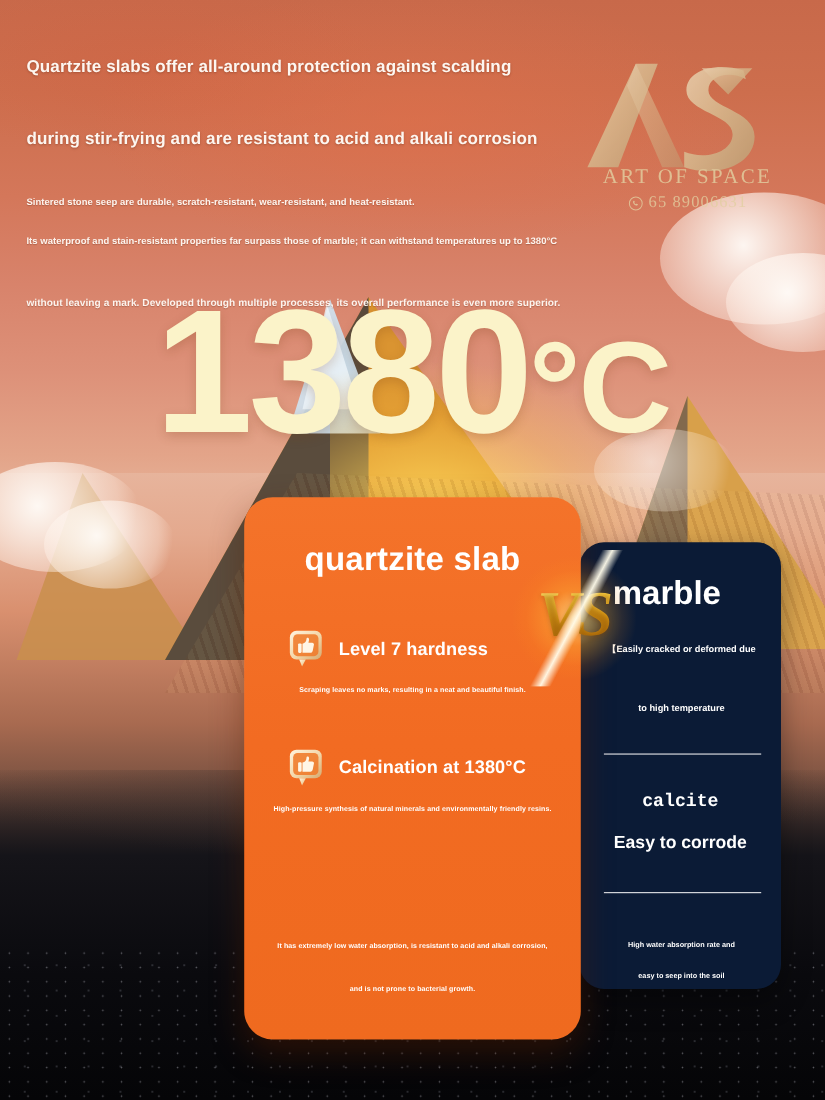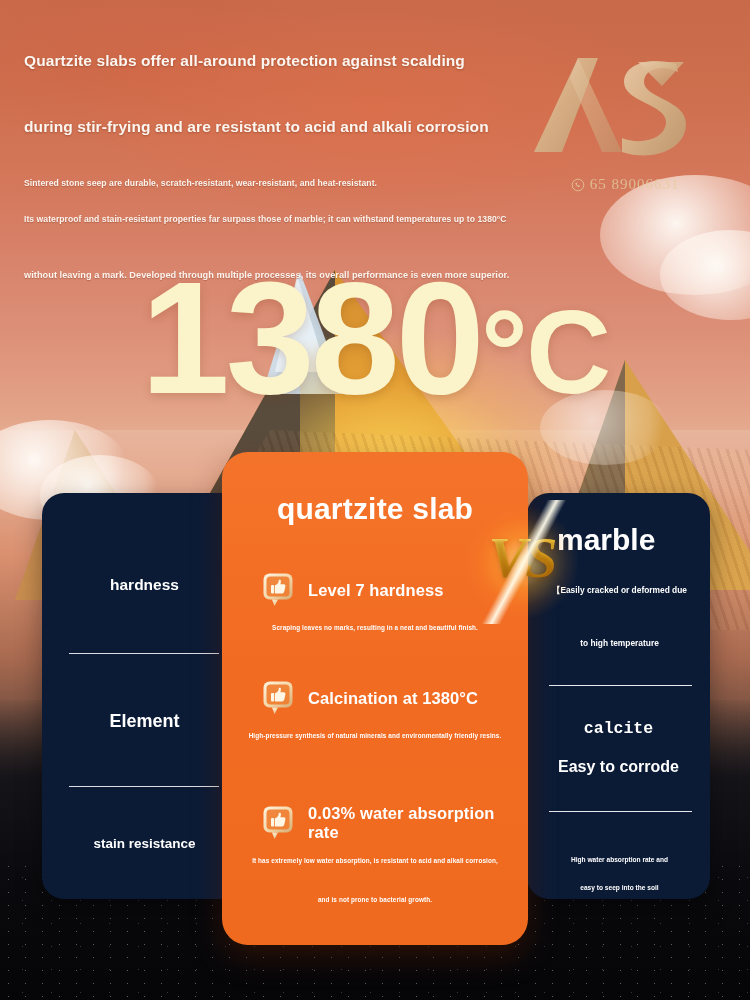--- a/index.html
+++ b/index.html
@@ -336,36 +336,30 @@
           <stop offset="45%" stop-color="#d9c79a"></stop>
           <stop offset="100%" stop-color="#b9a477"></stop>
         </linearGradient>
       </defs>
       <path d="M8 100 L52 6 L72 6 L36 100 Z" fill="url(#gMark)" opacity=".9"></path>
       <path d="M52 6 L96 100 L76 100 L44 26 Z" fill="url(#gMark)" opacity=".55"></path>
       <path d="M150 12 C124 4 98 12 98 30 C98 50 140 52 140 70 C140 86 116 94 96 86
                L96 100 C126 110 160 98 160 72 C160 48 118 46 118 30 C118 16 138 12 152 20 Z" fill="url(#gMark)" opacity=".92"></path>
       <path d="M112 10 L158 10 L136 34 Z" fill="url(#gMark)" opacity=".8"></path>
     </svg>
+    <div class="wm-name">ART OF SPACE</div>
     <div class="wm-phone">
       <svg width="14" height="14" viewBox="0 0 24 24">
         <circle cx="12" cy="12" r="10" fill="none" stroke="rgba(226,206,160,.8)" stroke-width="1.6"></circle>
         <path d="M8.6 7.6c.5-.2 1 .1 1.2.6l.5 1.2c.1.3 0 .6-.2.8l-.5.5c.5 1.1 1.4 2 2.5 2.5l.5-.6c.2-.2.5-.3.8-.2l1.2.5c.5.2.8.7.6 1.2-.3.9-1.3 1.4-2.2 1.2-2.6-.5-4.8-2.7-5.3-5.3-.2-.9.2-1.9 .9-2.4z" fill="rgba(226,206,160,.85)"></path>
       </svg>
       <span>65 89006631</span>
     </div>
   </div>
 
-  <div class="panel panel-left">
-    <div class="pl-row pl-hardness">hardness</div>
-    <div class="pl-div pl-div1"></div>
-    <div class="pl-row pl-element">Element</div>
-    <div class="pl-div pl-div2"></div>
-    <div class="pl-row pl-stain">stain resistance</div>
-  </div>
 
   <div class="panel panel-right">
     <div class="pr-marble">marble</div>
     <div class="pr-cap1">【Easily cracked or deformed due</div>
     <div class="pr-cap2">to high temperature</div>
     <div class="pr-div"></div>
     <div class="pr-calcite">calcite</div>
     <div class="pr-corrode">Easy to corrode</div>
     <div class="pr-div2"></div>
     <div class="pr-cap3">High water absorption rate and</div>
@@ -407,34 +401,20 @@
             <rect x="4.5" y="4.5" width="23" height="20" rx="4" fill="#ef7a2a" opacity=".88"></rect>
             <path d="M13 21.5 V13.2 c2.4-.6 3.6-2.2 3.6-4.2 0-1 .8-1.5 1.5-1.2 .8 .3 1 1.3 .8 2.3 l-.5 2.2 h3.4 c1.1 0 1.8 .9 1.6 1.9 l-1.1 5.4 c-.2 1 -1 1.9 -2.1 1.9 z" fill="#fff6e6"></path>
             <rect x="9" y="13" width="3.2" height="8.6" rx="1" fill="#fff6e6"></rect>
           </svg>
         </div>
         <div class="feat-label">Calcination at 1380°C</div>
       </div>
     </div>
     <div class="feat-cap f2cap">High-pressure synthesis of natural minerals and environmentally friendly resins.</div>
 
-    <div class="feat f3">
-      <div class="feat-row">
-        <div class="thumb-badge">
-          <svg width="34" height="36" viewBox="0 0 34 36">
-            <rect x="1.5" y="1.5" width="29" height="26" rx="6" fill="url(#gB)"></rect>
-            <path d="M10 27.5 L16 27.5 L12.6 34 Z" fill="url(#gB)"></path>
-            <rect x="4.5" y="4.5" width="23" height="20" rx="4" fill="#ef7a2a" opacity=".88"></rect>
-            <path d="M13 21.5 V13.2 c2.4-.6 3.6-2.2 3.6-4.2 0-1 .8-1.5 1.5-1.2 .8 .3 1 1.3 .8 2.3 l-.5 2.2 h3.4 c1.1 0 1.8 .9 1.6 1.9 l-1.1 5.4 c-.2 1 -1 1.9 -2.1 1.9 z" fill="#fff6e6"></path>
-            <rect x="9" y="13" width="3.2" height="8.6" rx="1" fill="#fff6e6"></rect>
-          </svg>
-        </div>
-        <div class="feat-label">0.03% water absorption rate</div>
-      </div>
-    </div>
     <div class="feat-cap f3cap">It has extremely low water absorption, is resistant to acid and alkali corrosion,</div>
     <div class="feat-cap f3cap2">and is not prone to bacterial growth.</div>
   </div>
 
   <div class="vs-wrap">
     <div class="vs-glow"></div>
     <div class="vs-text">VS</div>
     <div class="vs-flash"></div>
   </div>
 

